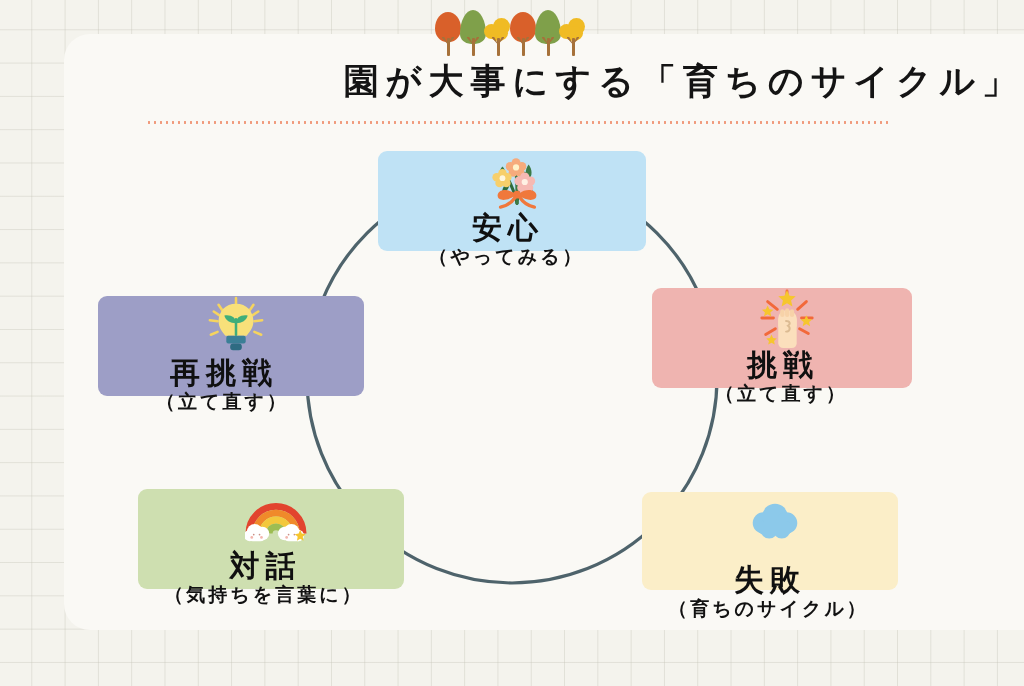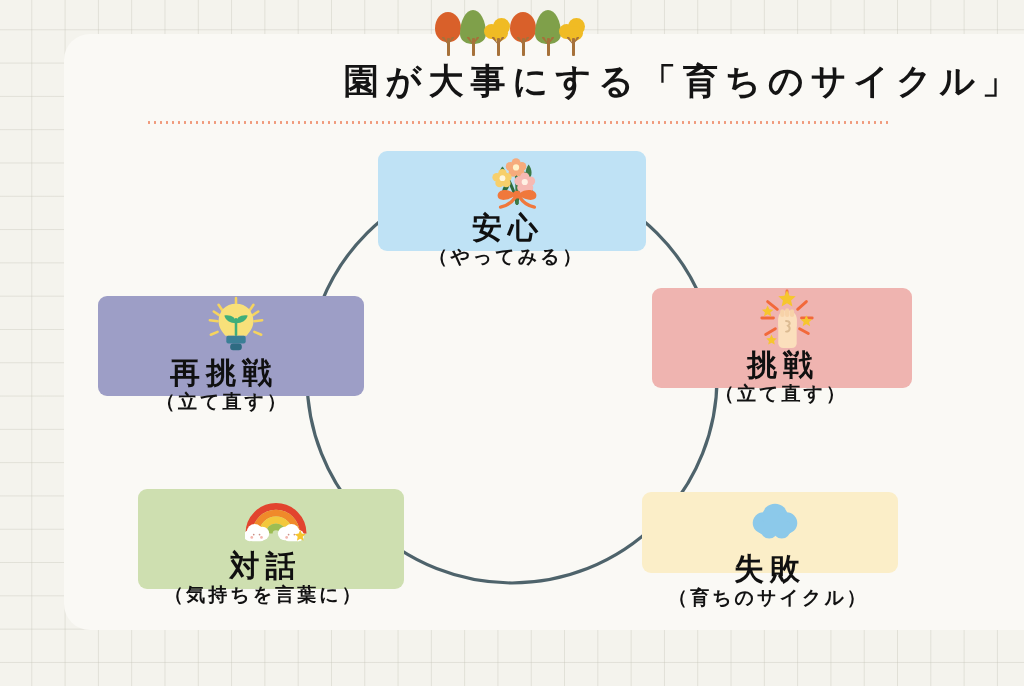--- a/index.html
+++ b/index.html
@@ -170,21 +170,21 @@
     color: #121212;
     letter-spacing: 3px;
     text-indent: 3px;
     display: block;
     margin-top: 3px;
   }
 
   
   #node-anshin   { left: 378px; top: 151px; width: 268px; height: 100px; background:#bfe2f5; }
   #node-chosen   { left: 652px; top: 288px; width: 260px; height: 100px; background:#efb4b0; }
-  #node-shippai  { left: 642px; top: 492px; width: 256px; height: 81px;  background:#fbeec8; }
+  #node-shippai  { left: 642px; top: 492px; width: 256px; height: 98px;  background:#fbeec8;gap:11px; }
   #node-taiwa    { left: 138px; top: 489px; width: 266px; height: 100px; background:#cedfb0; }
   #node-saicho   { left: 98px;  top: 296px; width: 266px; height: 100px; background:#9d9ec6; }
 
   #node-anshin .label, #node-anshin .sub,
   #node-shippai .label { }
   #node-anshin .txt { padding-right: 14px; }
   #node-chosen .txt { padding-right: 4px; }
   #node-shippai .txt { padding-right: 6px; }
   #node-taiwa .txt { padding-right: 17px; }
   #node-saicho .txt { padding-right: 20px; }

